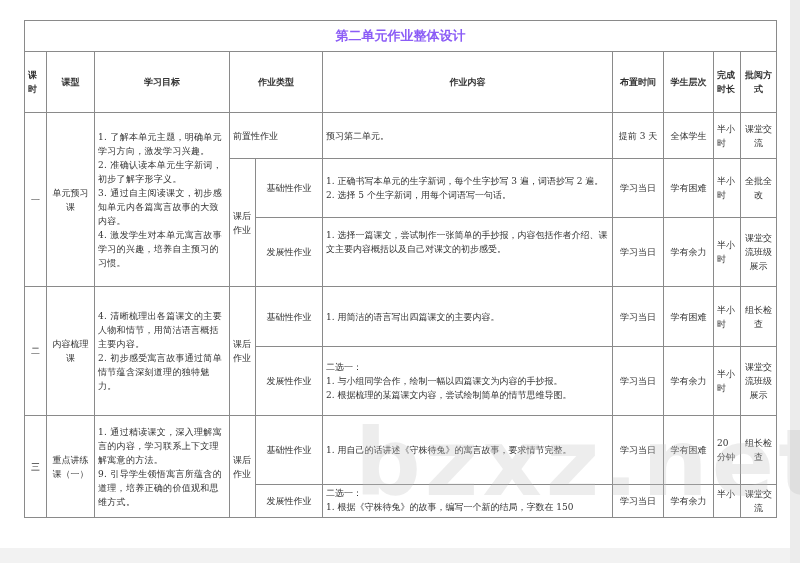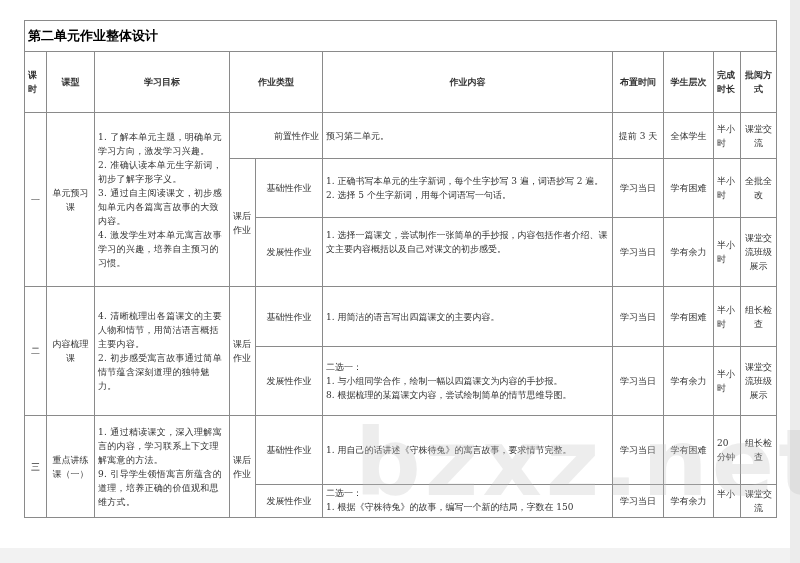--- a/index.html
+++ b/index.html
@@ -22,30 +22,30 @@
     width:752px;
   }
   table.doc td, table.doc th {
     border:1px solid #8a8a8a;
     font-size:9px; line-height:14px;
     padding:2px 3px;
     vertical-align:middle;
     overflow:hidden;
   }
   .title-cell {
-    height:26px; text-align:left; font-weight:bold; font-size:13px !important;
+    height:26px; text-align:center; font-weight:bold; font-size:13px !important;
     font-family:"DejaVu Sans", "Liberation Sans", sans-serif;
-    color:#000000;
+    color:#8b5cf6;
   }
   th {
     font-weight:bold; font-family:"DejaVu Sans", "Liberation Sans", sans-serif;
     color:#333; text-align:center;
   }
   .c { text-align:center; }
-  .l { text-align:right;margin-top:23px; }
+  .l { text-align:left;margin-top:23px; }
   .vert { text-align:left; line-height:15px; }
   .goals { text-align:left; line-height:14.5px; letter-spacing:0.3px; }
   .content-text { text-align:left; }
   .watermark {
     position:absolute; left:355px; top:418px;
     font-family:"DejaVu Sans", "Liberation Sans", sans-serif;
     font-weight:bold; font-size:92px; line-height:92px;
     color:rgba(190,190,190,0.28); letter-spacing:4px;
     pointer-events:none;
   }
@@ -142,21 +142,21 @@
     <td class="c">学习当日</td>
     <td class="c">学有困难</td>
     <td class="vert">半小时</td>
     <td class="c">组长检查</td>
   </tr>
   <tr style="height:69px">
     <td class="c">发展性作业</td>
     <td class="content-text">
       <span class="line">二选一：</span>
       <span class="line">1. 与小组同学合作，绘制一幅以四篇课文为内容的手抄报。</span>
-      <span class="line">8. 根据梳理的某篇课文内容，尝试绘制简单的情节思维导图。</span>
+      <span class="line">2. 根据梳理的某篇课文内容，尝试绘制简单的情节思维导图。</span>
     </td>
     <td class="c">学习当日</td>
     <td class="c">学有余力</td>
     <td class="vert">半小时</td>
     <td class="c">课堂交流班级展示</td>
   </tr>
 
   <tr style="height:69px">
     <td rowspan="2" class="c">三</td>
     <td rowspan="2" class="c">重点讲练课（一）</td>

